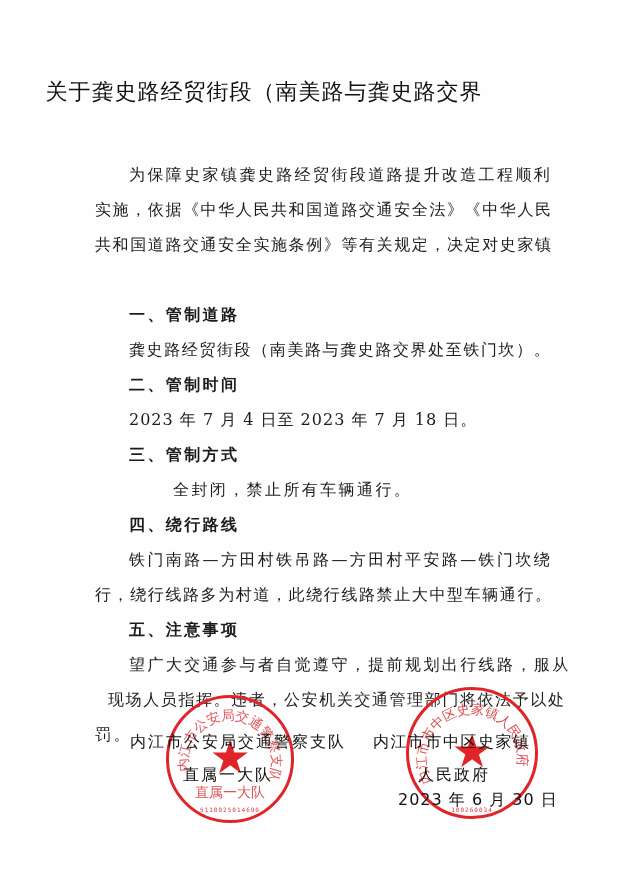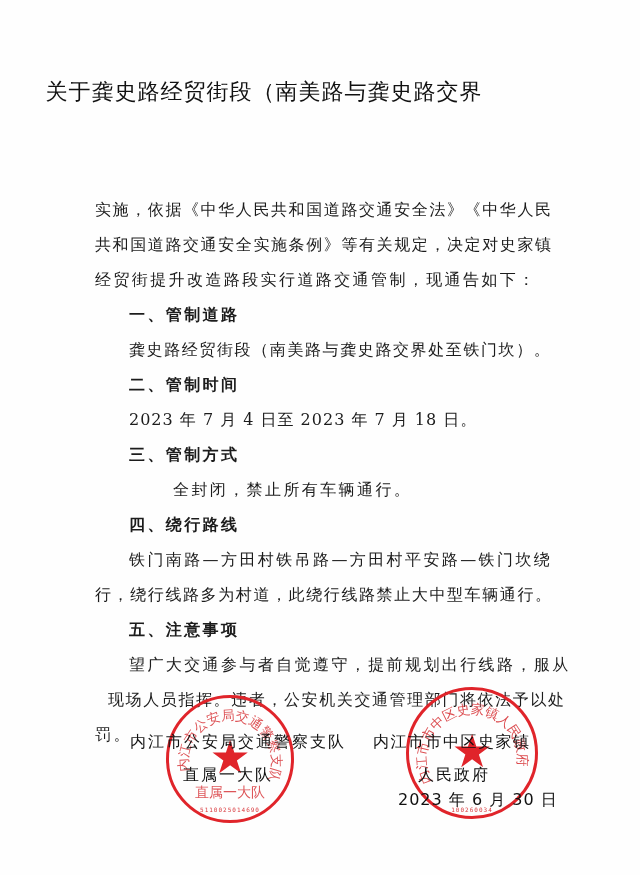--- a/index.html
+++ b/index.html
@@ -97,23 +97,23 @@
   </style>
 </head>
 <body>
 
 <div class="page">
 
   <div class="title">
     <span class="line" style="position:static">关于龚史路经贸街段（南美路与龚史路交界</span>
   </div>
 
+  <div class="txt" style="left:129px; top:165px;">为保障史家镇龚史路经贸街段道路提升改造工程顺利</div>
   <div class="txt" style="left:95px; top:200px; letter-spacing:1.6px;">实施，依据《中华人民共和国道路交通安全法》《中华人民</div>
   <div class="txt" style="left:95px; top:235px; letter-spacing:1.6px;">共和国道路交通安全实施条例》等有关规定，决定对史家镇</div>
-  <div class="txt" style="left:95px; top:270px;">经贸街提升改造路段实行道路交通管制，现通告如下：</div>
 
   <div class="txt heading" style="left:129px; top:305px;">一、管制道路</div>
   <div class="txt" style="left:129px; top:340px; letter-spacing:1.6px;">龚史路经贸街段（南美路与龚史路交界处至铁门坎）。</div>
 
   <div class="txt heading" style="left:129px; top:375px;">二、管制时间</div>
   <div class="txt" style="left:129px; top:410px; letter-spacing:1px;">2023 年 7 月 4 日至 2023 年 7 月 18 日。</div>
 
   <div class="txt heading" style="left:129px; top:445px;">三、管制方式</div>
   <div class="txt" style="left:129px; top:480px;margin-left:44px;">全封闭，禁止所有车辆通行。</div>
 

